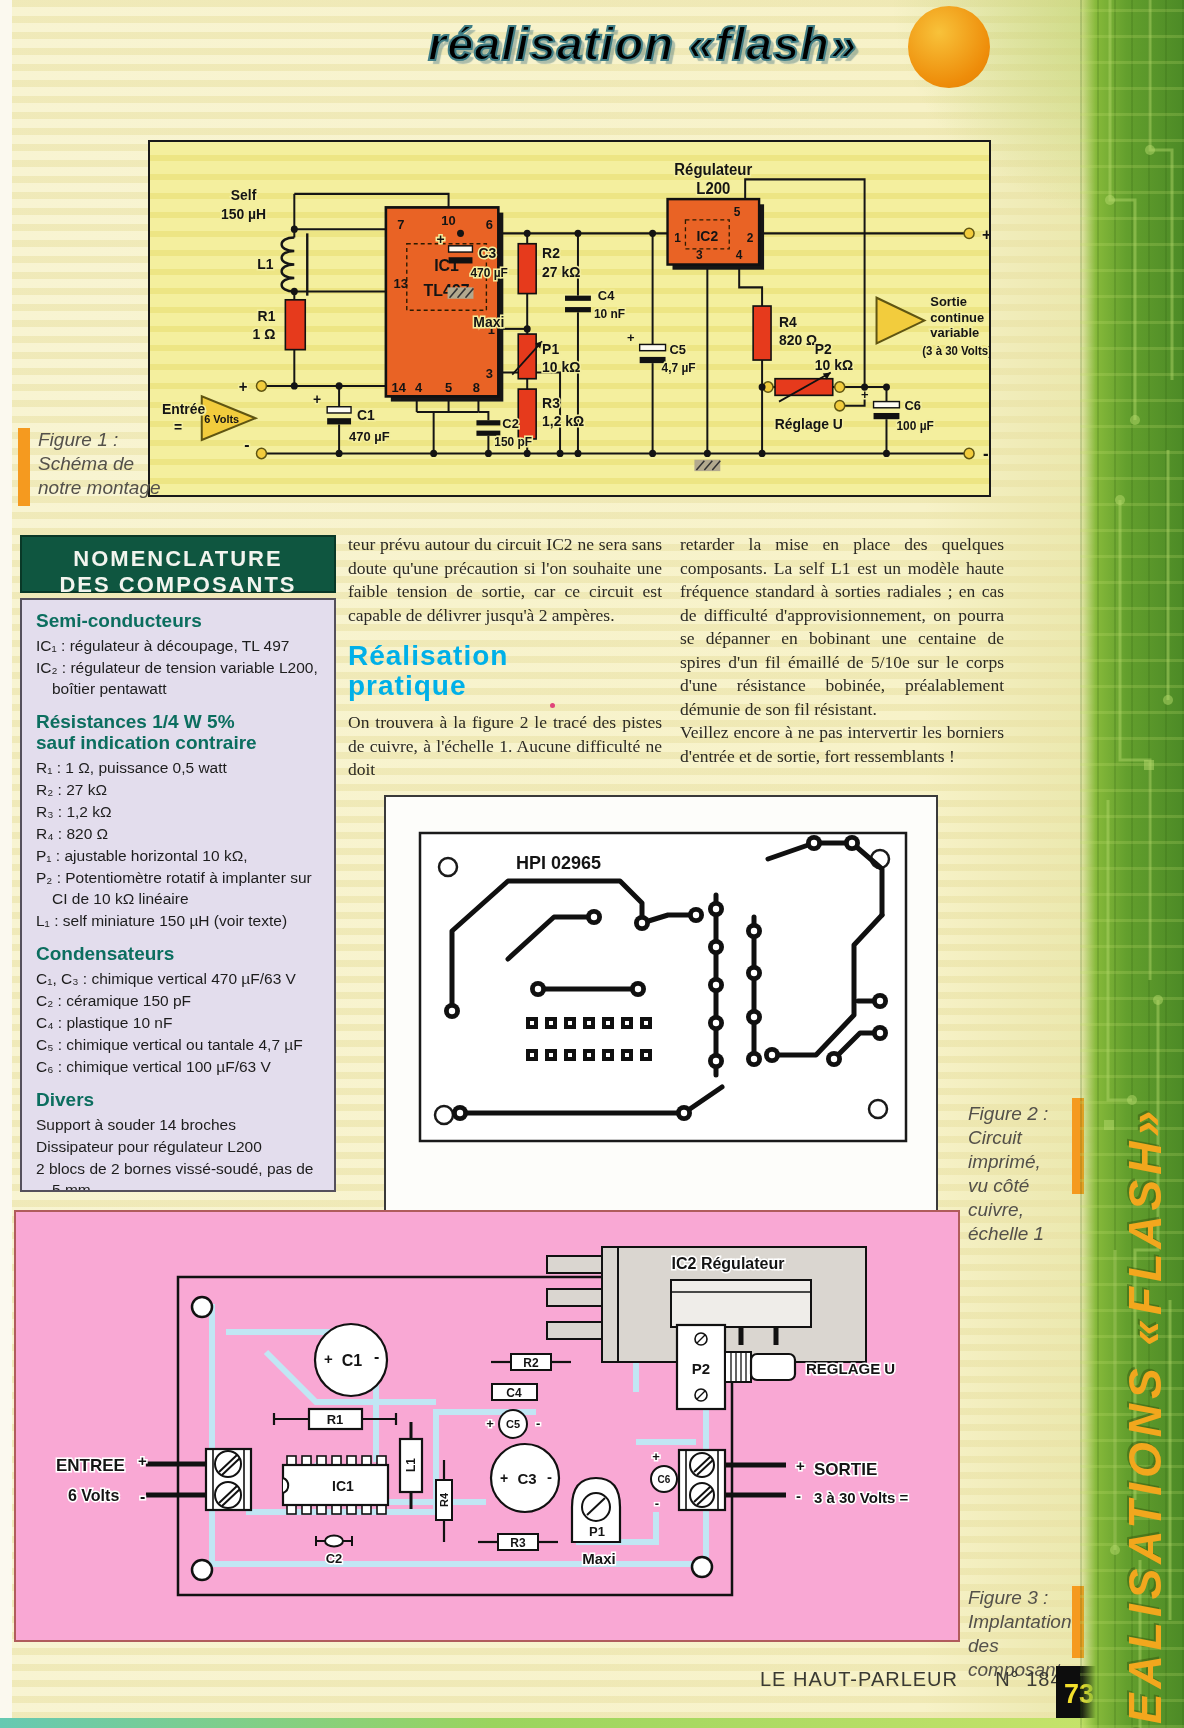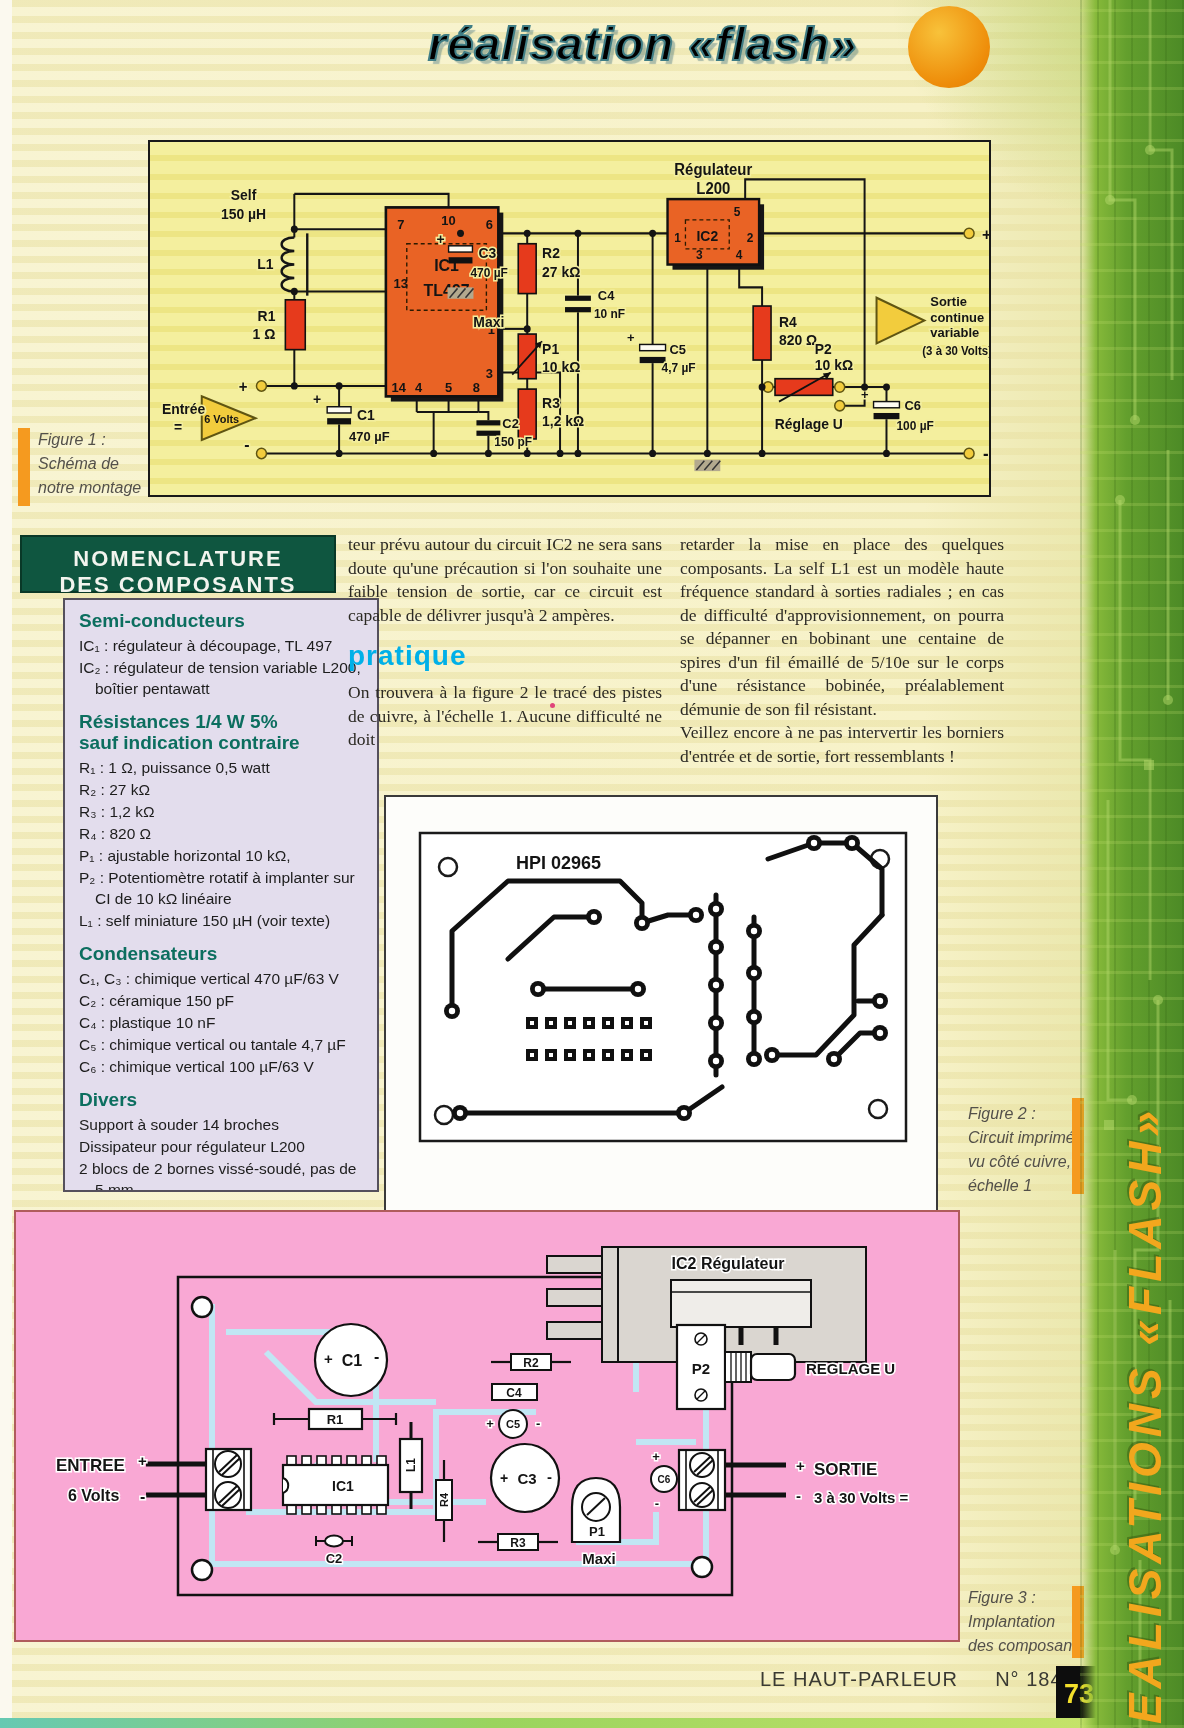--- a/index.html
+++ b/index.html
@@ -27,29 +27,29 @@
   .title-circle{left:908px;top:6px;width:82px;height:82px;border-radius:50%;
      background:radial-gradient(circle at 38% 32%, #f8c23a, #ee8d0a 68%, #e07c00);}
   .page-title{left:428px;top:16px;font-size:47px;font-weight:bold;font-style:italic;letter-spacing:1px;
      color:#000000;-webkit-text-stroke:2px #3f7d85;
      text-shadow:4px 4px 1px rgba(62,110,120,.40);white-space:nowrap;}
   
   .fig1{left:148px;top:140px;width:843px;height:357px;border:2px solid #191919;box-sizing:border-box;
      background:repeating-linear-gradient(180deg,#f4ef9e 0 13px,#ede584 13px 19px);}
   .fig2{left:384px;top:795px;width:554px;height:457px;background:#fdfdfa;border:2px solid #3a3a3a;box-sizing:border-box;}
   .fig3{left:14px;top:1210px;width:946px;height:432px;background:#f9a8d4;border:2px solid #b05c5c;box-sizing:border-box;}
-  .caption{font-family:"Liberation Sans","DejaVu Sans",sans-serif;font-style:italic;font-size:16px;
+  .caption{font-family:"Liberation Sans","DejaVu Sans",sans-serif;font-style:italic;font-size:19px;
      line-height:24px;color:#53504a;}
   .cap-bar{width:12px;background:#f59a1f;}
   
   .nom-header{left:20px;top:535px;width:316px;height:58px;background:#0f5640;border:2px solid #093827;
      box-sizing:border-box;color:#f2f4ee;font-weight:bold;font-size:22px;line-height:26px;
      text-align:center;letter-spacing:2px;padding-top:9px;}
   .nom-box{left:20px;top:598px;width:316px;height:594px;background:#e3dded;border:2px solid #55505c;
-     box-sizing:border-box;padding:8px 12px 0 14px;overflow:hidden;margin-left:43px;}
+     box-sizing:border-box;padding:8px 12px 0 14px;overflow:hidden;}
   .nom-h{color:#0c6e5f;font-weight:bold;font-size:19px;line-height:21px;margin:12px 0 4px 0;}
   .nom-h:first-child{margin-top:2px;}
   .nom-i{font-size:15.5px;line-height:21px;color:#1d1d1d;margin:1px 0;text-indent:-16px;padding-left:16px;}
   
   .col{font-family:"Liberation Serif","DejaVu Serif",serif;font-size:17.5px;line-height:23.5px;
      color:#2c2a24;text-align:justify;}
   .col1{left:348px;top:533px;width:314px;}
   .col2{left:680px;top:533px;width:324px;}
   .art-head{font-family:"Liberation Sans","DejaVu Sans",sans-serif;color:#00b0e8;font-weight:bold;
      font-size:28px;line-height:30px;margin:14px 0 10px 0;letter-spacing:1px;}
@@ -337,20 +337,21 @@
   <div class="nom-h">Divers</div>
   <div class="nom-i">Support à souder 14 broches</div>
   <div class="nom-i">Dissipateur pour régulateur L200</div>
   <div class="nom-i">2 blocs de 2 bornes vissé-soudé, pas de 5 mm</div>
 
 </div>
 
 <div class="abs col col1">
   <div>teur prévu autour du circuit IC2 ne sera sans doute qu'une précaution si l'on souhaite une faible tension de sortie, car ce circuit est capable de délivrer jusqu'à 2 ampères.</div>
   <div class="art-head">
+    <div>Réalisation</div>
     <div>pratique</div>
   </div>
   <div>On trouvera à la figure 2 le tracé des pistes de cuivre, à l'échelle 1. Aucune difficulté ne doit</div>
 </div>
 <div class="abs col col2">
   <div>retarder la mise en place des quelques composants. La self L1 est un modèle haute fréquence standard à sorties radiales ; en cas de difficulté d'approvisionnement, on pourra se dépanner en bobinant une centaine de spires d'un fil émaillé de 5/10e sur le corps d'une résistance bobinée, préalablement démunie de son fil résistant.</div>
   <div>Veillez encore à ne pas intervertir les borniers d'entrée et de sortie, fort ressemblants !</div>
 </div>
 <div class="abs ink" style="left:550px;top:703px;"></div>
 

